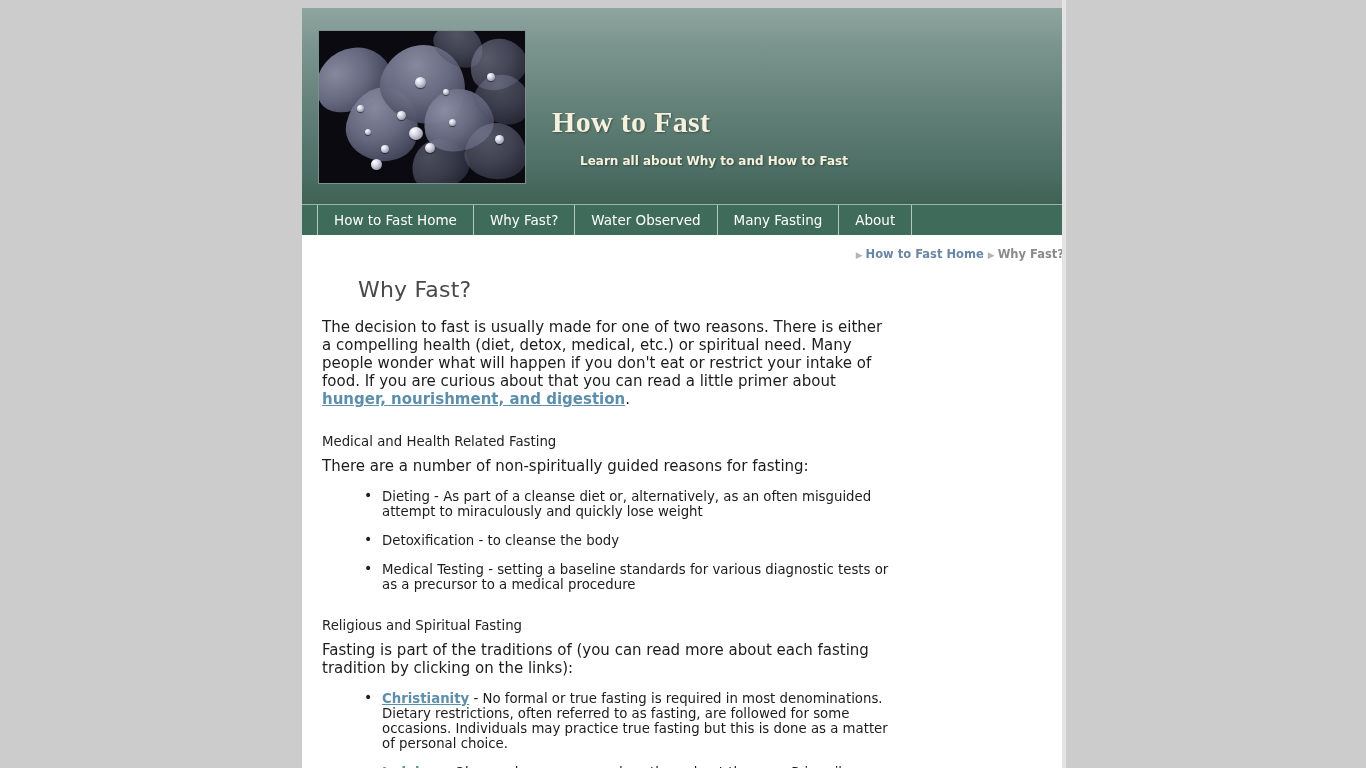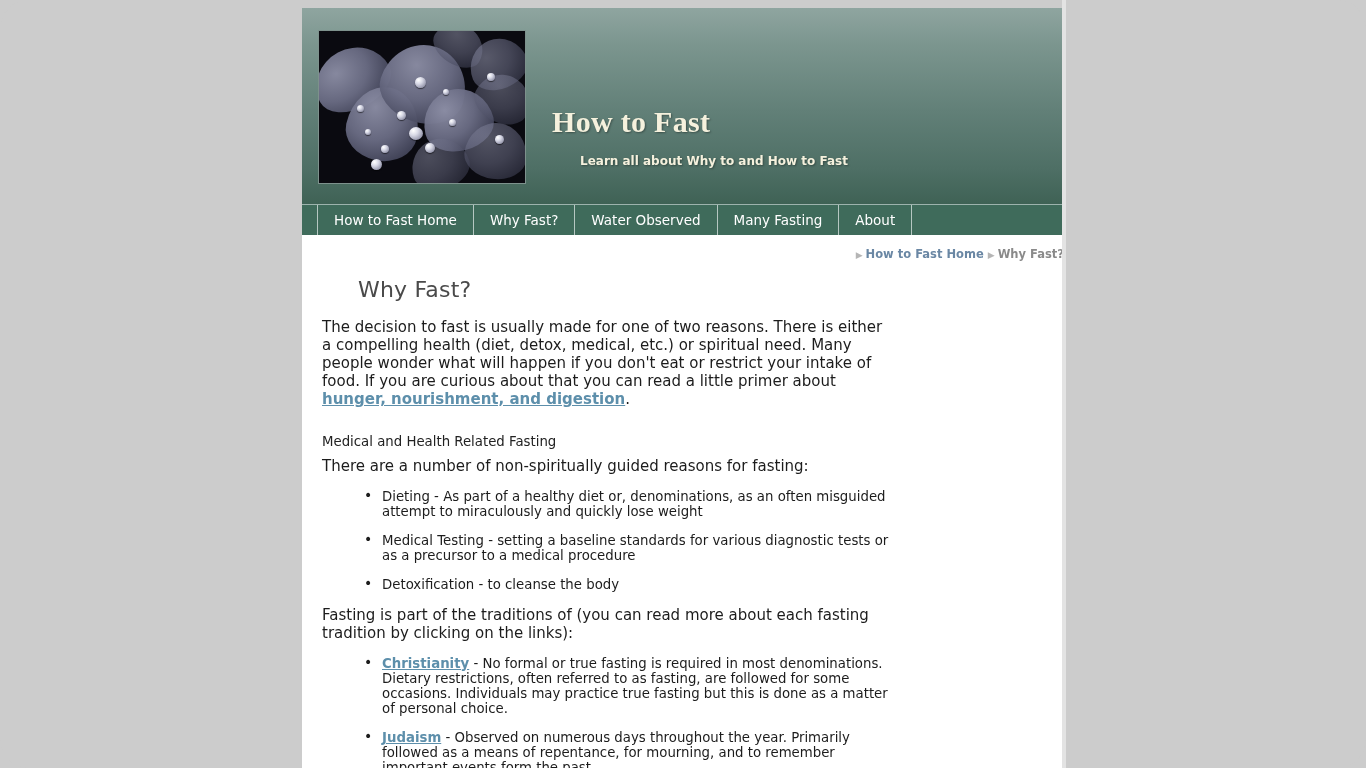--- a/index.html
+++ b/index.html
@@ -291,25 +291,26 @@
 
         <h1 id="page-heading">Why Fast?</h1>
 
         <p class="body-text"><span>The decision to fast is usually made for one of two reasons. There is either a compelling health (diet, detox, medical, etc.) or spiritual need. Many people wonder what will happen if you don't eat or restrict your intake of food. If you are curious about that you can read a little primer about </span><a class="inline-link">hunger, nourishment, and digestion</a><span>.</span></p>
 
         <h2 class="section-heading">Medical and Health Related Fasting</h2>
 
         <p class="body-text">There are a number of non-spiritually guided reasons for fasting:</p>
 
         <ul class="bullets">
-          <li>Dieting - As part of a healthy diet or, denominations, as an often misguided attempt to miraculously and quickly lose weight</li>
+          <li>Dieting - As part of a cleanse diet or, alternatively, as an often misguided attempt to miraculously and quickly lose weight</li>
+          <li>Detoxification - to cleanse the body</li>
           <li>Medical Testing - setting a baseline standards for various diagnostic tests or as a precursor to a medical procedure</li>
-          <li>Detoxification - to cleanse the body</li>
         </ul>
 
+        <h2 class="section-heading">Religious and Spiritual Fasting</h2>
 
         <p class="body-text">Fasting is part of the traditions of (you can read more about each fasting tradition by clicking on the links):</p>
 
         <ul class="bullets">
           <li><a class="inline-link">Christianity</a><span> - No formal or true fasting is required in most denominations. Dietary restrictions, often referred to as fasting, are followed for some occasions. Individuals may practice true fasting but this is done as a matter of personal choice.</span></li>
           <li><a class="inline-link">Judaism</a><span> - Observed on numerous days throughout the year. Primarily followed as a means of repentance, for mourning, and to remember important events form the past.</span></li>
 
         </ul>
 
       </div>

